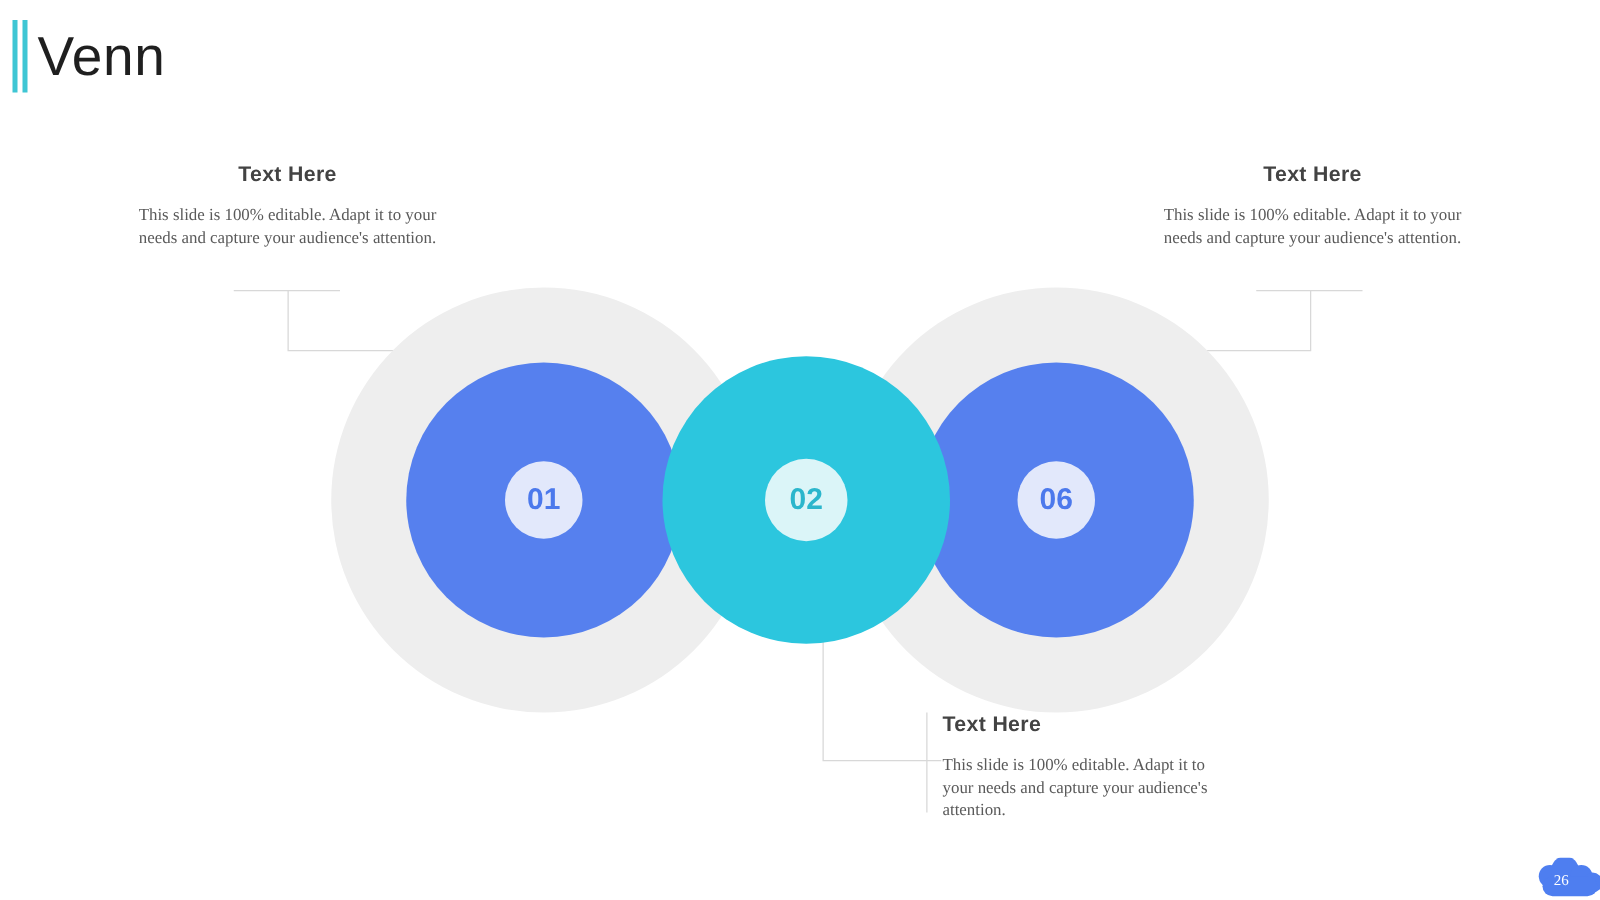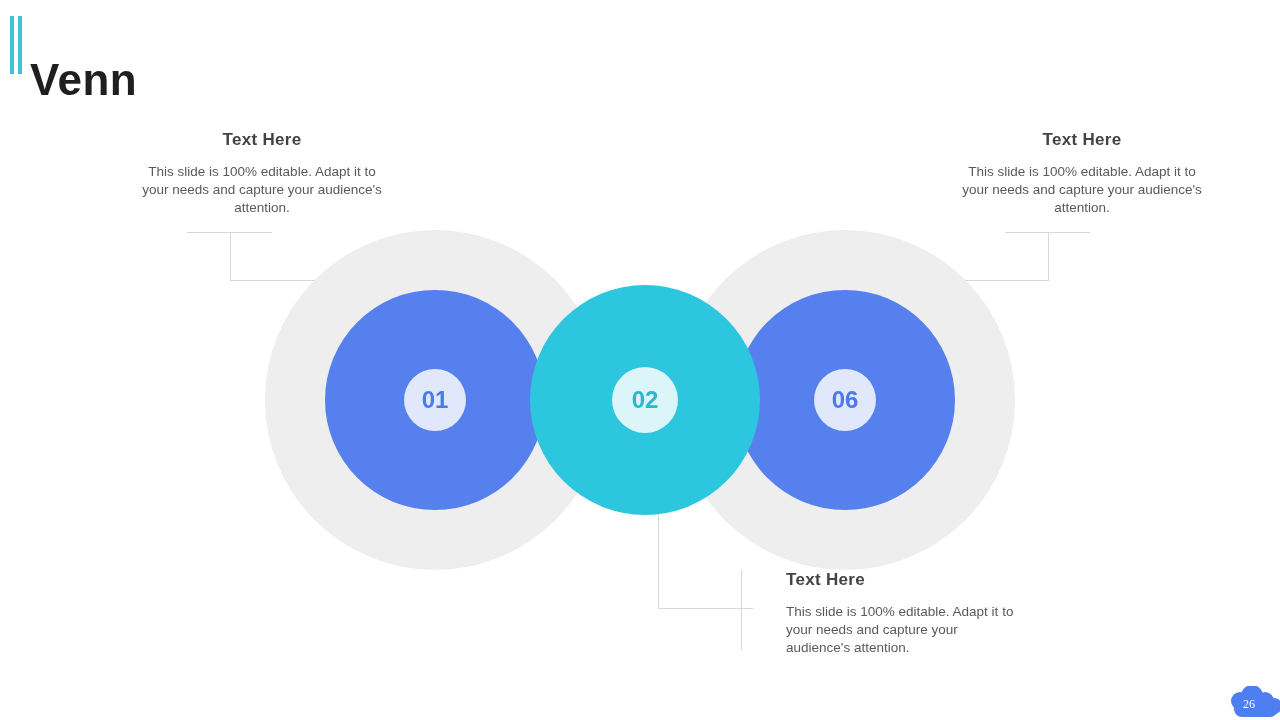--- a/index.html
+++ b/index.html
@@ -32,45 +32,45 @@
   .title-accent .bar {
     width: 4px;
     height: 100%;
     background: #3fc6d4;
   }
   .slide-title {
     position: absolute;
     top: 19px;
     left: 30px;
     font-size: 44px;
-    font-weight: bold;
+    font-weight: normal;
     color: #1f1f1f;
     letter-spacing: 0.5px;
     line-height: 54px;
-    margin-top: 34px;
   }
 
   
   .line { position: absolute; background: #d8d8d8; }
   .line.h { height: 1px; }
   .line.v { width: 1px; }
 
   
-  .text-block { position: absolute; margin-left: 32px; }
+  .text-block { position: absolute; }
   .tb-heading {
     font-size: 17px;
     font-weight: bold;
     color: #434343;
     letter-spacing: 0.3px;
   }
   .tb-body {
     margin-top: 13px;
     font-size: 13.5px;
     line-height: 18px;
     color: #5a5a5a;
+    font-family: Liberation Serif, serif;
   }
   .tb-center { text-align: center; }
   .tb-left   { text-align: left; }
 
   #text-block-left  { top: 130px; left: 105px;  width: 250px; }
   #text-block-right { top: 130px; left: 925px;  width: 250px; }
   #text-block-bottom{ top: 570px; left: 754px;  width: 232px; }
 
   
   #venn { position: absolute; top: 230px; left: 255px; width: 770px; height: 340px; }

